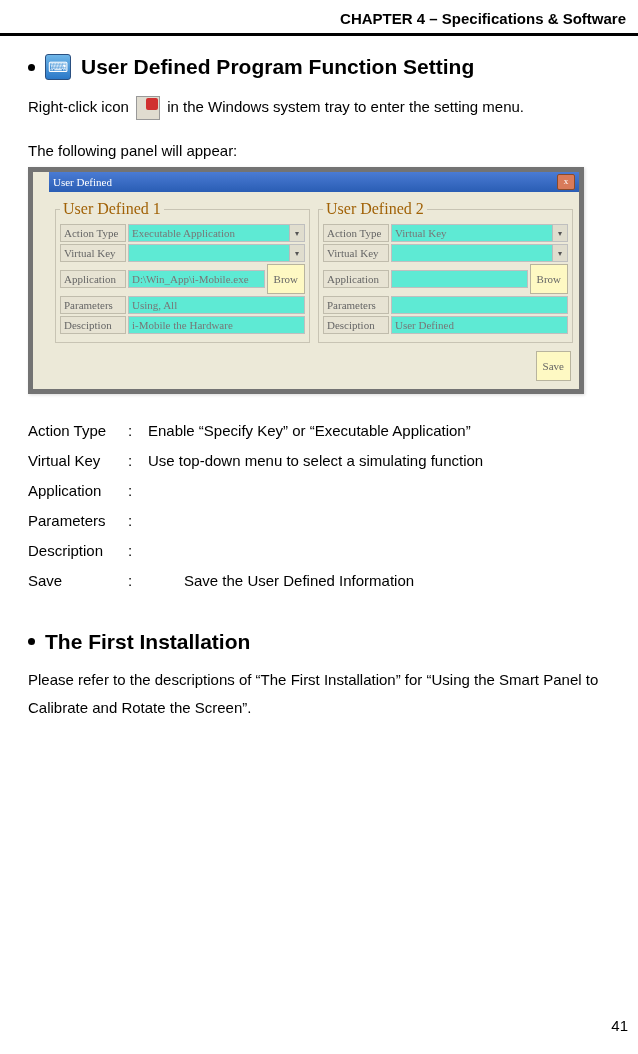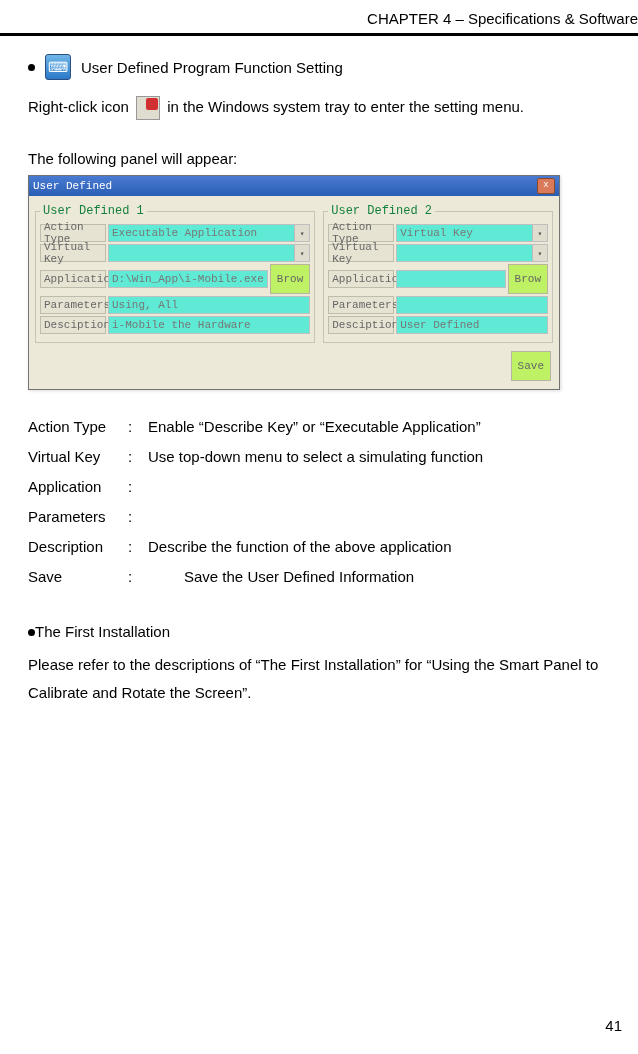--- a/index.html
+++ b/index.html
@@ -8,23 +8,23 @@
     font-family: Arial, Helvetica, sans-serif;
     font-size: 15px;
     color: #000;
     width: 638px;
     height: 1054px;
     position: relative;
     box-sizing: border-box;
   }
   .chapter-header {
     text-align: right;
-    font-weight: normal;
+    font-weight: bold;
     font-size: 15px;
-    padding: 10px 0 6px 0;
+    padding: 10px 12px 6px 0;
   }
   .rule {
     border-bottom: 3px solid #000;
     margin: 0 0 18px 0;
   }
   .content {
     padding: 0 28px 0 28px;
   }
   .bullet-row {
     display: flex;
@@ -46,22 +46,22 @@
     border: 1px solid #2a4f80;
     border-radius: 3px;
     display: inline-flex;
     align-items: center;
     justify-content: center;
     font-size: 14px;
     color: #fff;
     flex: 0 0 auto;
   }
   .section-title {
-    font-weight: normal;
-    font-size: 15px;
+    font-weight: bold;
+    font-size: 21px;
   }
   .inline-p {
     line-height: 1.6;
   }
   .hotkey-icon {
     display: inline-block;
     width: 22px;
     height: 22px;
     background: #e0dcd0;
     border: 1px solid #999;
@@ -73,34 +73,35 @@
     content: "";
     position: absolute;
     right: 1px;
     top: 1px;
     width: 12px;
     height: 12px;
     background: #d03030;
     border-radius: 2px;
   }
   .panel-caption {
-    margin-top: 30px;
+    margin-top: 22px;
     margin-bottom: 8px;
   }
 
   
   .panel {
     width: 530px;
-    border: 1px solid #737373;
+    border: 5px solid #737373;
     background: #ece9d8;
-    font-family: Liberation Mono, monospace;
+    font-family: Liberation Serif, serif;
     font-size: 11px;
     color: #555;
     box-shadow: 1px 1px 3px rgba(0,0,0,0.15);
     filter: blur(0.3px);
+    padding-left: 16px;
   }
   .titlebar {
     height: 20px;
     background: linear-gradient(#4a7bd4, #2a5db4);
     color: #fff;
     display: flex;
     align-items: center;
     justify-content: space-between;
     padding: 0 4px;
     font-size: 11px;
@@ -121,23 +122,23 @@
     padding: 8px 6px 4px 6px;
     gap: 8px;
   }
   fieldset.group {
     border: 1px solid #c8c4b4;
     padding: 4px 4px 6px 4px;
     margin: 0;
     flex: 1;
   }
   fieldset.group legend {
-    color: #15803d;
+    color: #a16207;
     padding: 0 3px;
-    font-size: 12px;
+    font-size: 16px;
   }
   .row {
     display: flex;
     align-items: center;
     margin: 2px 0;
     gap: 2px;
   }
   .lbl {
     width: 66px;
     height: 18px;
@@ -175,21 +176,21 @@
     color: #555;
     display: flex;
     align-items: center;
     justify-content: center;
     font-size: 8px;
   }
   .btn {
     height: 30px;
     padding: 0 6px;
     border: 1px solid #b8b49e;
-    background: #bef264;
+    background: #fef9c3;
     display: inline-flex;
     align-items: center;
     color: #666;
     box-sizing: border-box;
   }
   .panel-footer {
     display: flex;
     justify-content: flex-end;
     padding: 4px 8px 8px 0;
   }
@@ -211,27 +212,28 @@
     flex: 0 0 auto;
   }
 
   .second-section {
     margin-top: 26px;
     line-height: 1.9;
   }
   .second-title-row {
     display: flex;
     align-items: center;
+    gap: 10px;
     margin-bottom: 4px;
   }
 
   .page-number {
     position: absolute;
     bottom: 20px;
-    right: 16px;
+    right: 10px;
     font-size: 15px;
   }
 </style>
 </head>
 <body>
 
 <div class="chapter-header">CHAPTER 4 – Specifications &amp; Software</div>
 <div class="rule"></div>
 
 <div class="content">
@@ -310,39 +312,38 @@
     </div>
     <div class="panel-footer">
       <span class="btn">Save</span>
     </div>
   </div>
 
   <div class="defs">
     <div class="def-row">
       <span class="def-term">Action Type</span>
       <span class="def-colon">:</span>
-      <span>Enable “Describe Key” or “Executable Application”</span>
+      <span>Enable “Specify Key” or “Executable Application”</span>
     </div>
     <div class="def-row">
       <span class="def-term">Virtual Key</span>
       <span class="def-colon">:</span>
       <span>Use top-down menu to select a simulating function</span>
     </div>
     <div class="def-row">
       <span class="def-term">Application</span>
       <span class="def-colon">:</span>
     </div>
     <div class="def-row">
       <span class="def-term">Parameters</span>
       <span class="def-colon">:</span>
     </div>
     <div class="def-row">
       <span class="def-term">Description</span>
       <span class="def-colon">:</span>
-      <span>Describe the function of the above application</span>
     </div>
     <div class="def-row">
       <span class="def-term">Save</span>
       <span class="def-colon" style="width:56px">:</span>
       <span>Save the User Defined Information</span>
     </div>
   </div>
 
   <div class="second-section">
     <div class="second-title-row">

